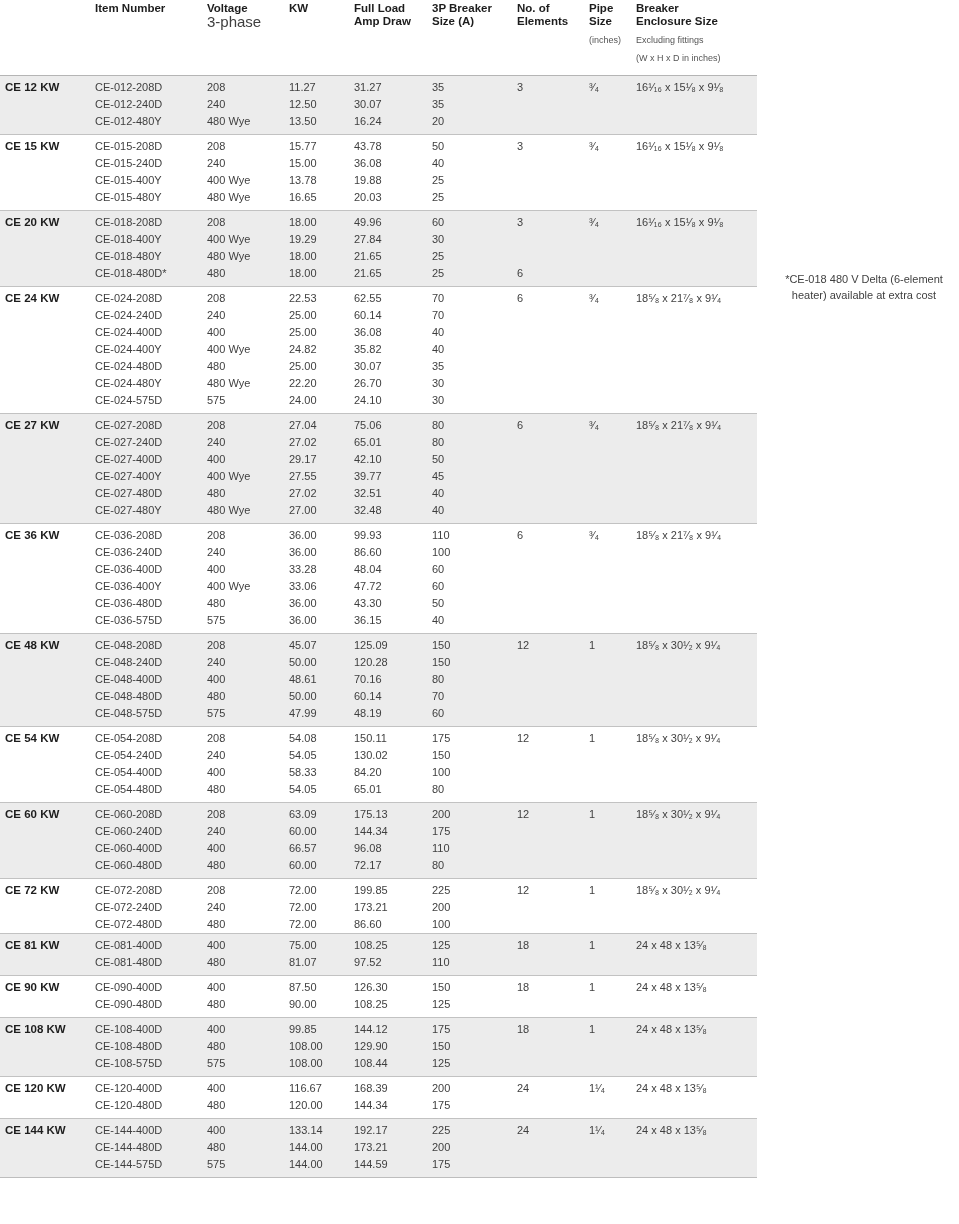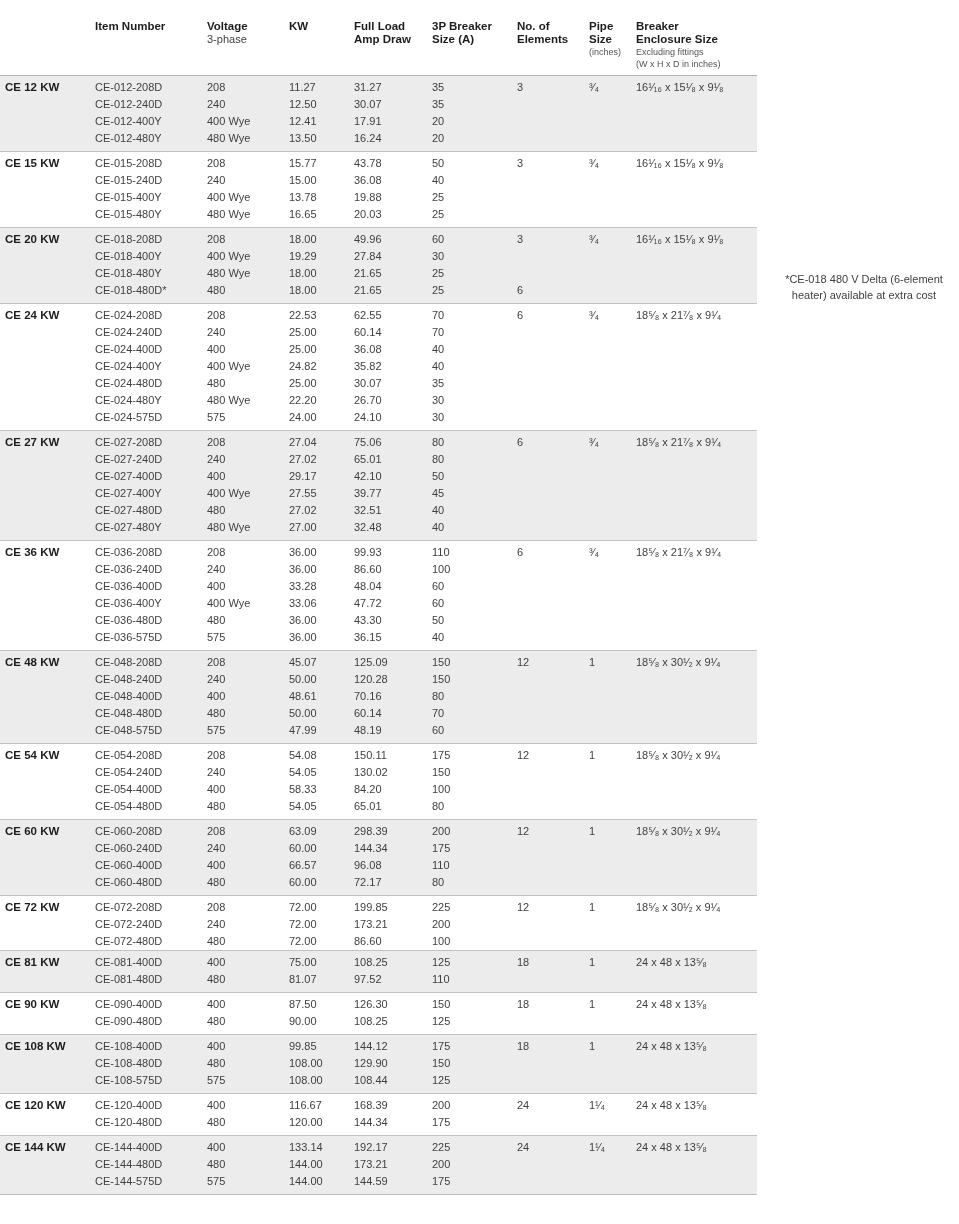--- a/index.html
+++ b/index.html
@@ -25,29 +25,29 @@
   col.c-amps  { width: 78px; }
   col.c-brk   { width: 85px; }
   col.c-elem  { width: 72px; }
   col.c-pipe  { width: 47px; }
   col.c-enc   { width: 121px; }
 
   thead th {
     text-align: left;
     vertical-align: top;
     height: 75px;
-    padding-top: 20px;
+    padding-top: 2px;
     font-size: 11.5px;
     font-weight: bold;
     color: #1d1d1d;
     border-bottom: 1px solid #b5b5b5;
   }
   .h-main  { display: block; line-height: 13px; font-weight: bold; }
-  .h-sub   { display: block; line-height: 13px; font-weight: normal; color: #3f3f3f; font-size: 11px; }
-  .h-small { display: block; line-height: 11px; font-weight: normal; color: #555; font-size: 9px; margin-top: 1px; }
+  .h-sub   { display: block; line-height: 13px; font-weight: normal; color: #3f3f3f; font-size: 15px; }
+  .h-small { display: block; line-height: 11px; font-weight: normal; color: #555; font-size: 9px; margin-top: 7px; }
 
   tbody td {
     font-size: 11px;
     line-height: 17px;
     color: #3f3f3f;
     vertical-align: top;
     white-space: nowrap;
     overflow: hidden;
   }
   tr.shaded td { background: #ececec; }
@@ -142,31 +142,20 @@
           <td class="col-group"></td>
           <td class="col-item">CE-012-240D</td>
           <td class="col-volt">240</td>
           <td class="col-kw">12.50</td>
           <td class="col-amps">30.07</td>
           <td class="col-brk">35</td>
           <td class="col-elem"></td>
           <td class="col-pipe"></td>
           <td class="col-enc"></td>
         </tr>
-        <tr class="shaded">
-          <td class="col-group"></td>
-          <td class="col-item">CE-012-400Y</td>
-          <td class="col-volt">400 Wye</td>
-          <td class="col-kw">12.41</td>
-          <td class="col-amps">17.91</td>
-          <td class="col-brk">20</td>
-          <td class="col-elem"></td>
-          <td class="col-pipe"></td>
-          <td class="col-enc"></td>
-        </tr>
         <tr class="shaded g-last">
           <td class="col-group"></td>
           <td class="col-item">CE-012-480Y</td>
           <td class="col-volt">480 Wye</td>
           <td class="col-kw">13.50</td>
           <td class="col-amps">16.24</td>
           <td class="col-brk">20</td>
           <td class="col-elem"></td>
           <td class="col-pipe"></td>
           <td class="col-enc"></td>
@@ -565,21 +554,21 @@
           <td class="col-brk">80</td>
           <td class="col-elem"></td>
           <td class="col-pipe"></td>
           <td class="col-enc"></td>
         </tr>
         <tr class="shaded g-first">
           <td class="col-group">CE 60 KW</td>
           <td class="col-item">CE-060-208D</td>
           <td class="col-volt">208</td>
           <td class="col-kw">63.09</td>
-          <td class="col-amps">298.39</td>
+          <td class="col-amps">175.13</td>
           <td class="col-brk">200</td>
           <td class="col-elem">12</td>
           <td class="col-pipe">1</td>
           <td class="col-enc">18⁵⁄₈ x 30¹⁄₂ x 9¹⁄₄</td>
         </tr>
         <tr class="shaded">
           <td class="col-group"></td>
           <td class="col-item">CE-060-240D</td>
           <td class="col-volt">240</td>
           <td class="col-kw">60.00</td>

